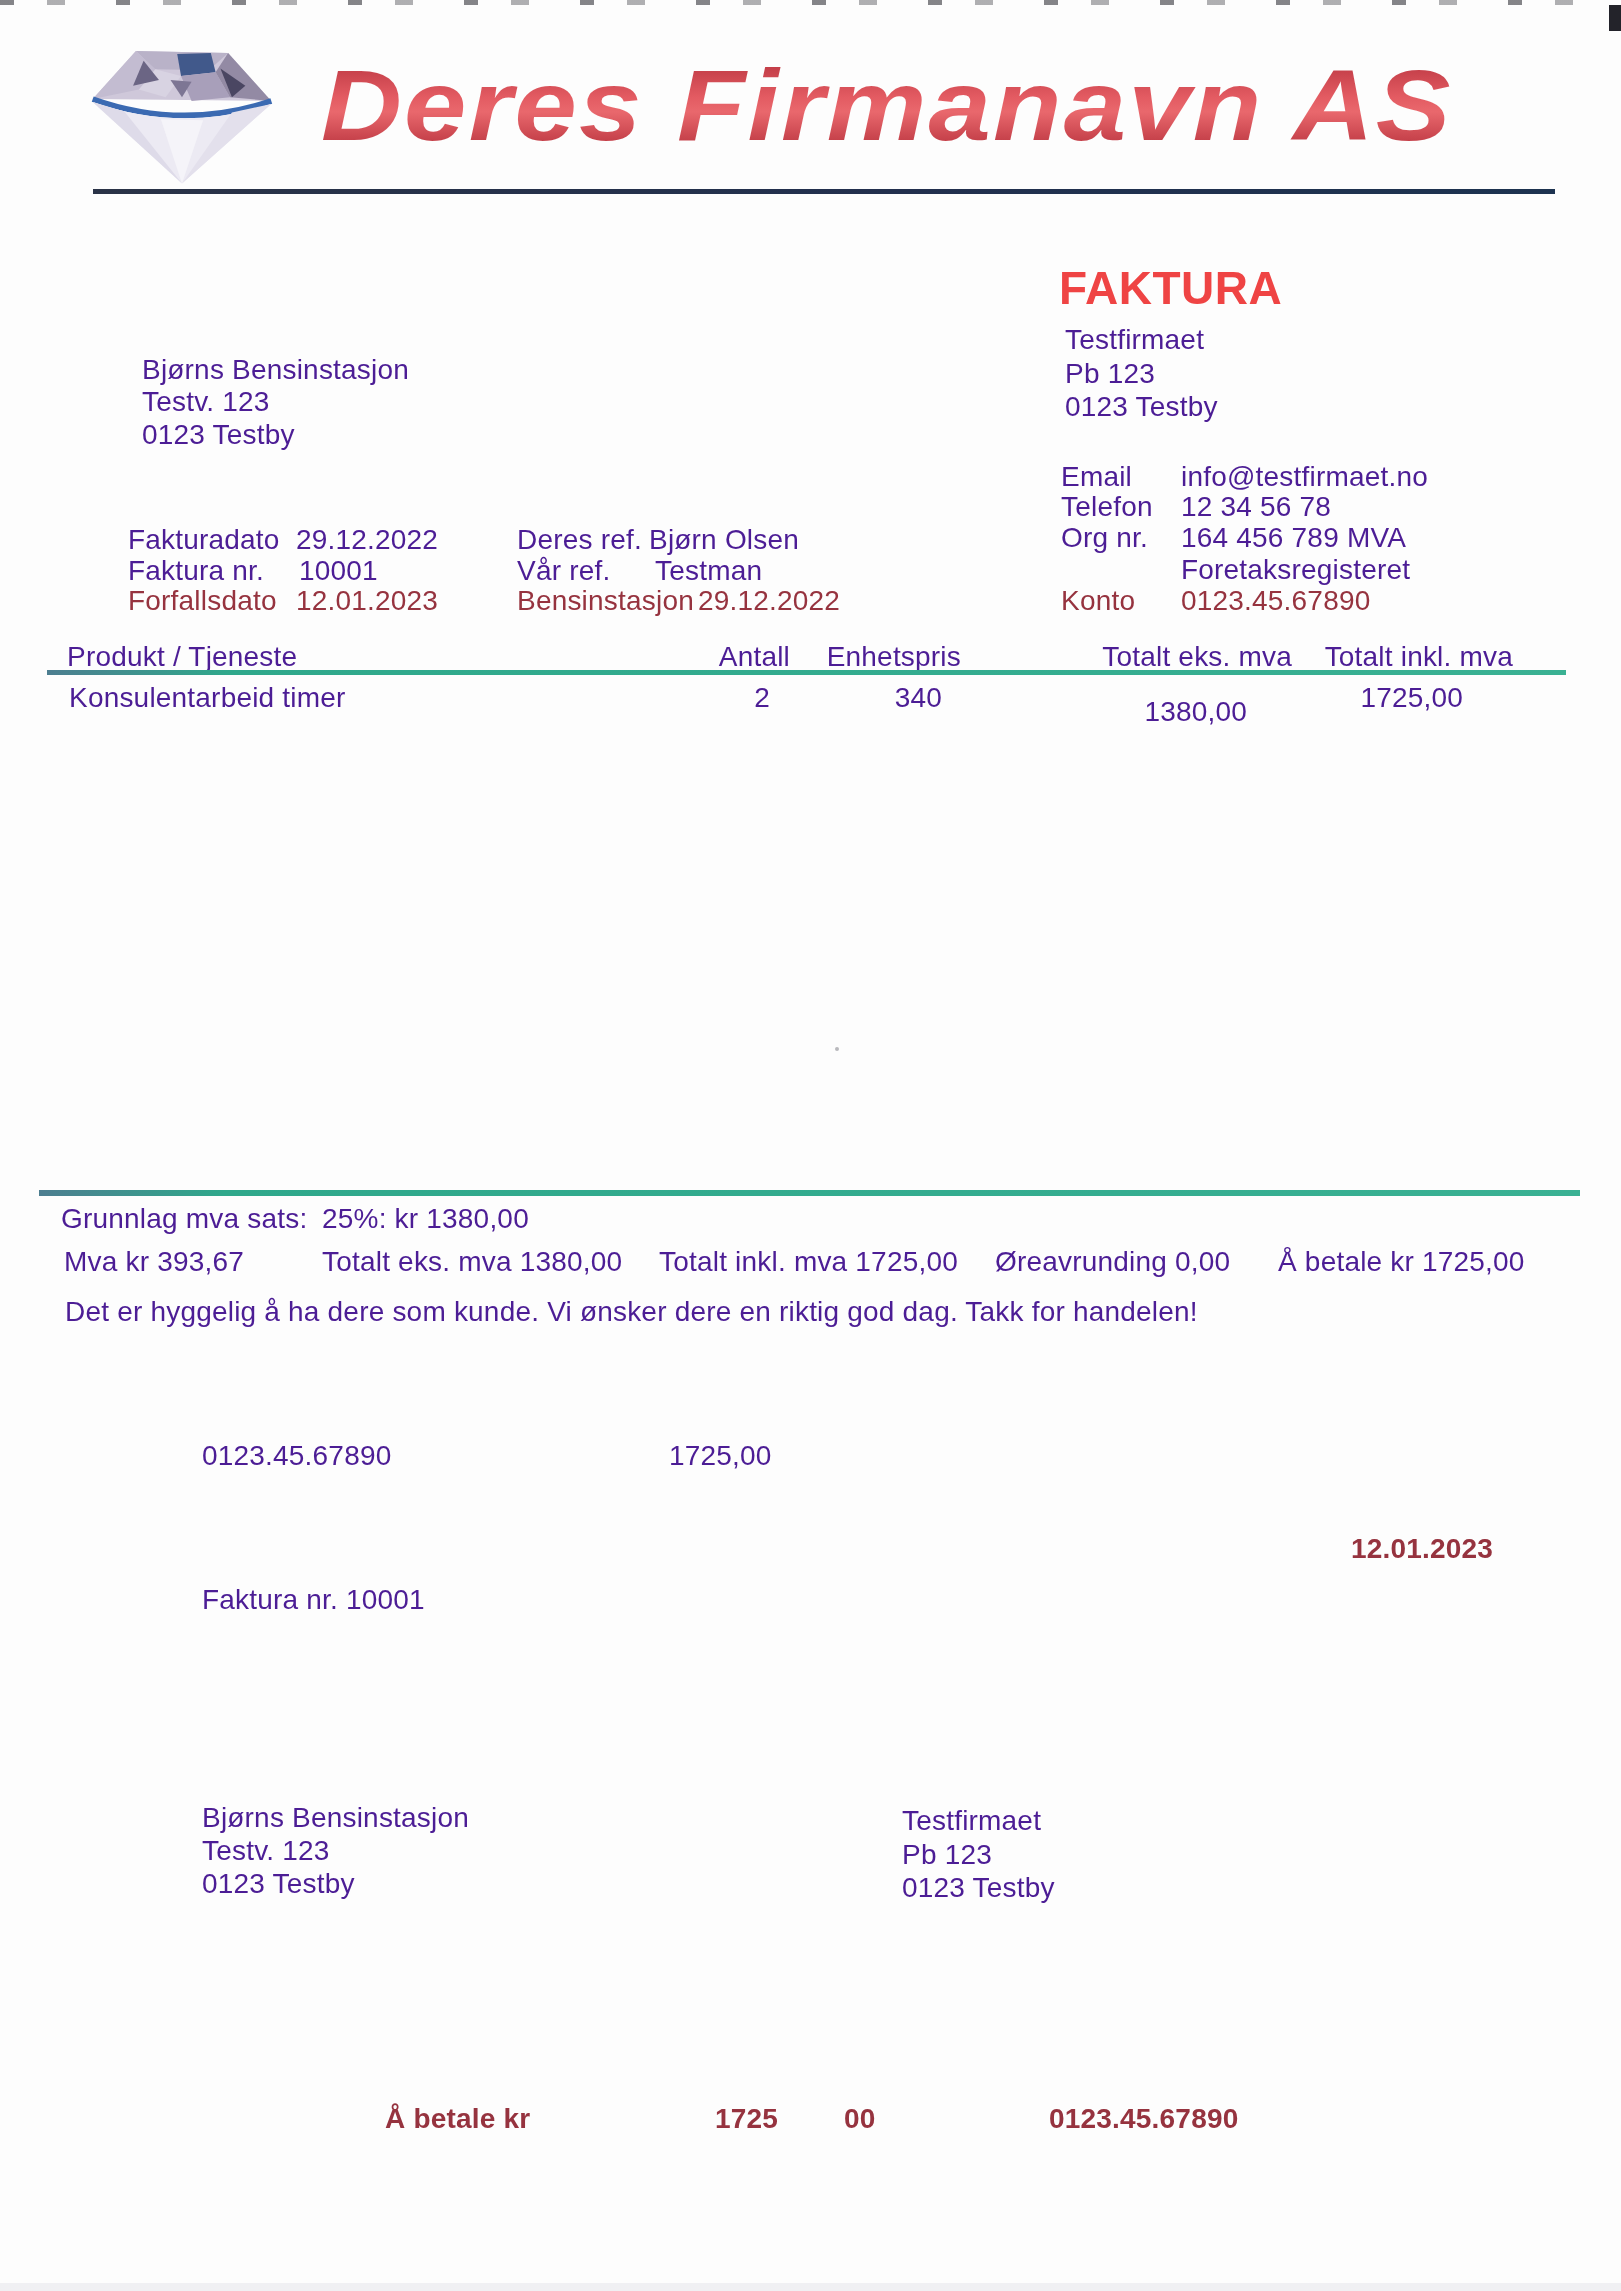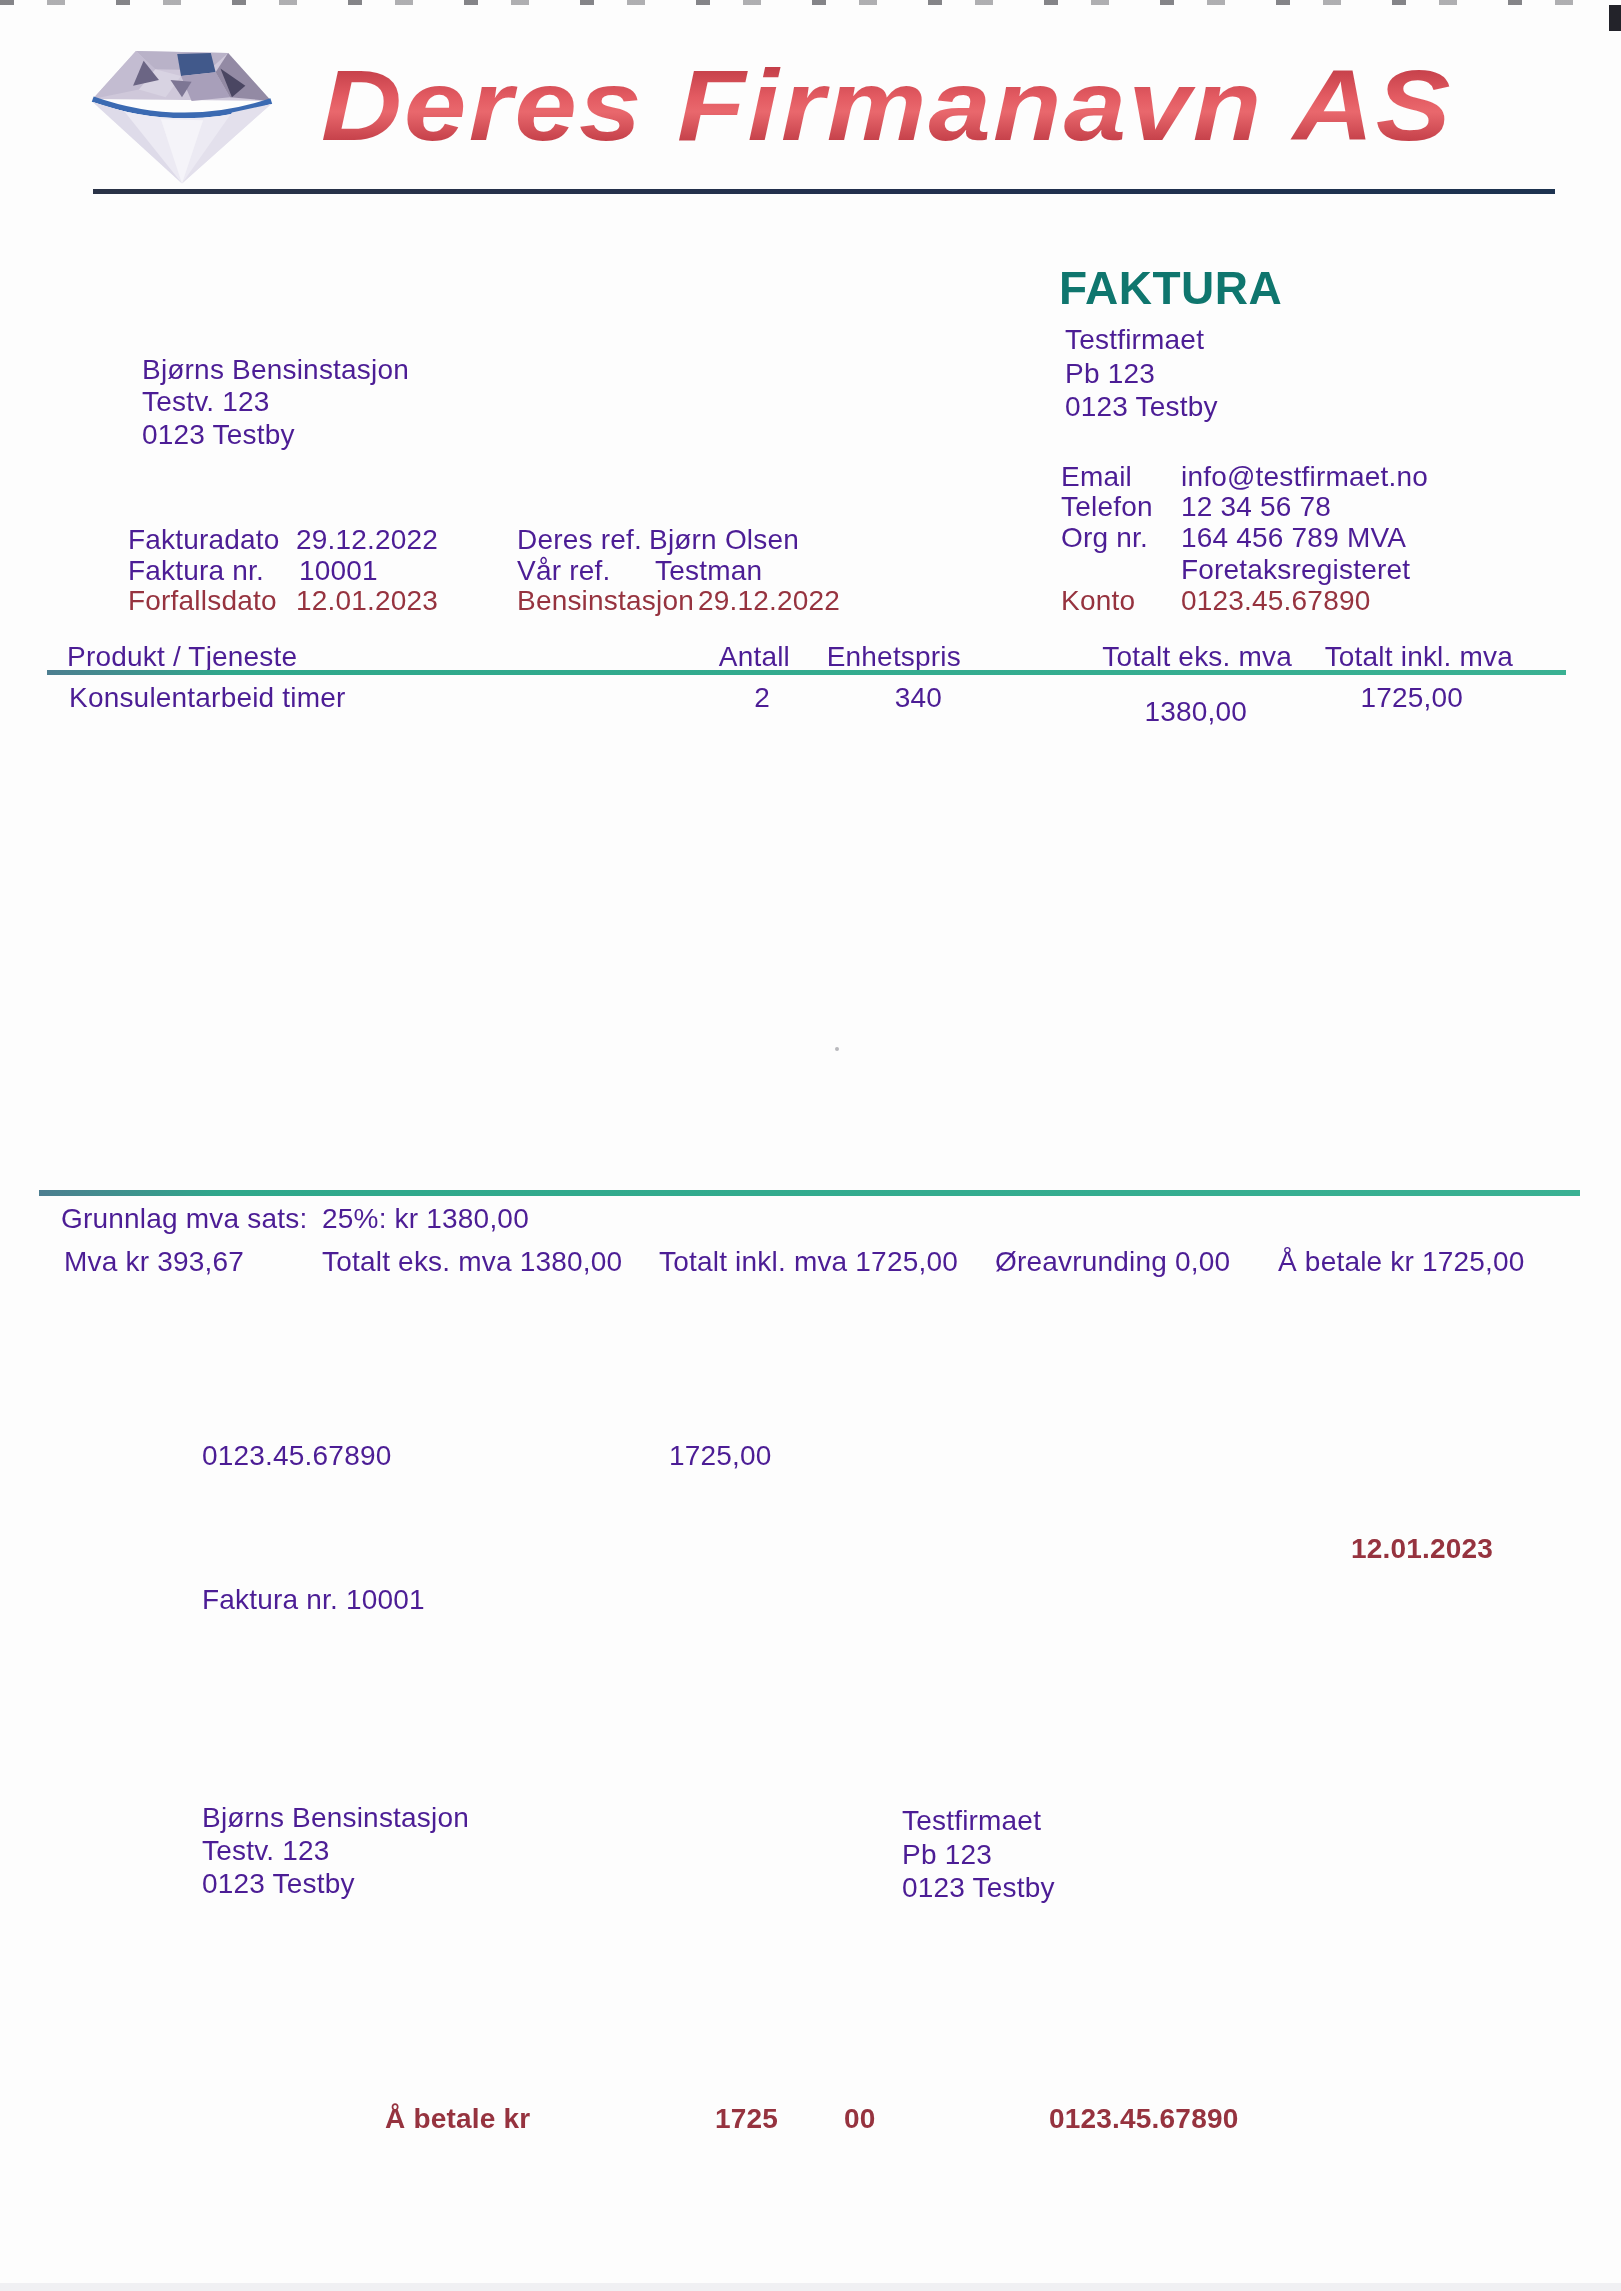--- a/index.html
+++ b/index.html
@@ -31,21 +31,21 @@
     color:transparent;
   }
   .diamond{position:absolute;left:86px;top:41px;width:192px;height:145px;}
   .hrule{
     position:absolute;left:93px;top:189px;width:1462px;height:4.9px;
     background:linear-gradient(90deg,#2a3347 0%,#22304e 55%,#1d3350 100%);
   }
   .docTitle{
     position:absolute;left:1059px;top:263px;
     font-weight:700;font-size:46px;line-height:1.1;
-    color:#0f766e;letter-spacing:0.5px;
+    color:#ef4444;letter-spacing:0.5px;
   }
   .tealLine{
     position:absolute;height:4.9px;
     background:linear-gradient(90deg,#4d7e90 0%,#2fa88b 12%,#35ad90 70%,#3ab193 100%);
   }
   
   .scanTop{
     position:absolute;top:0;left:0;width:100%;height:4.9px;opacity:.65;
     background:repeating-linear-gradient(90deg,rgba(35,35,42,.85) 0 13.7px,transparent 13.7px 47px,rgba(35,35,42,.55) 47px 65px,transparent 65px 116px);
   }
@@ -131,20 +131,21 @@
   <span class="t right" style="right:158px;top:682px">1725,00</span>
 
   <div class="tealLine" style="left:39px;top:1190px;width:1541px;height:5.9px"></div>
   <span class="t" style="left:61px;top:1203px">Grunnlag mva sats:</span>
   <span class="t" style="left:322px;top:1203px">25%: kr 1380,00</span>
   <span class="t" style="left:64px;top:1246px">Mva kr 393,67</span>
   <span class="t" style="left:322px;top:1246px">Totalt eks. mva 1380,00</span>
   <span class="t" style="left:659px;top:1246px">Totalt inkl. mva 1725,00</span>
   <span class="t" style="left:995px;top:1246px">Øreavrunding 0,00</span>
   <span class="t" style="left:1278px;top:1246px">Å betale kr 1725,00</span>
+  <span class="t" style="left:65px;top:1296px">Det er hyggelig å ha dere som kunde. Vi ønsker dere en riktig god dag. Takk for handelen!</span>
 
   <span class="t" style="left:202px;top:1440px">0123.45.67890</span>
   <span class="t" style="left:669px;top:1440px">1725,00</span>
   <span class="t red b" style="left:1351px;top:1533px">12.01.2023</span>
   <span class="t" style="left:202px;top:1584px">Faktura nr. 10001</span>
 
   <span class="t" style="left:202px;top:1802px">Bjørns Bensinstasjon</span>
   <span class="t" style="left:202px;top:1835px">Testv. 123</span>
   <span class="t" style="left:202px;top:1868px">0123 Testby</span>
 

